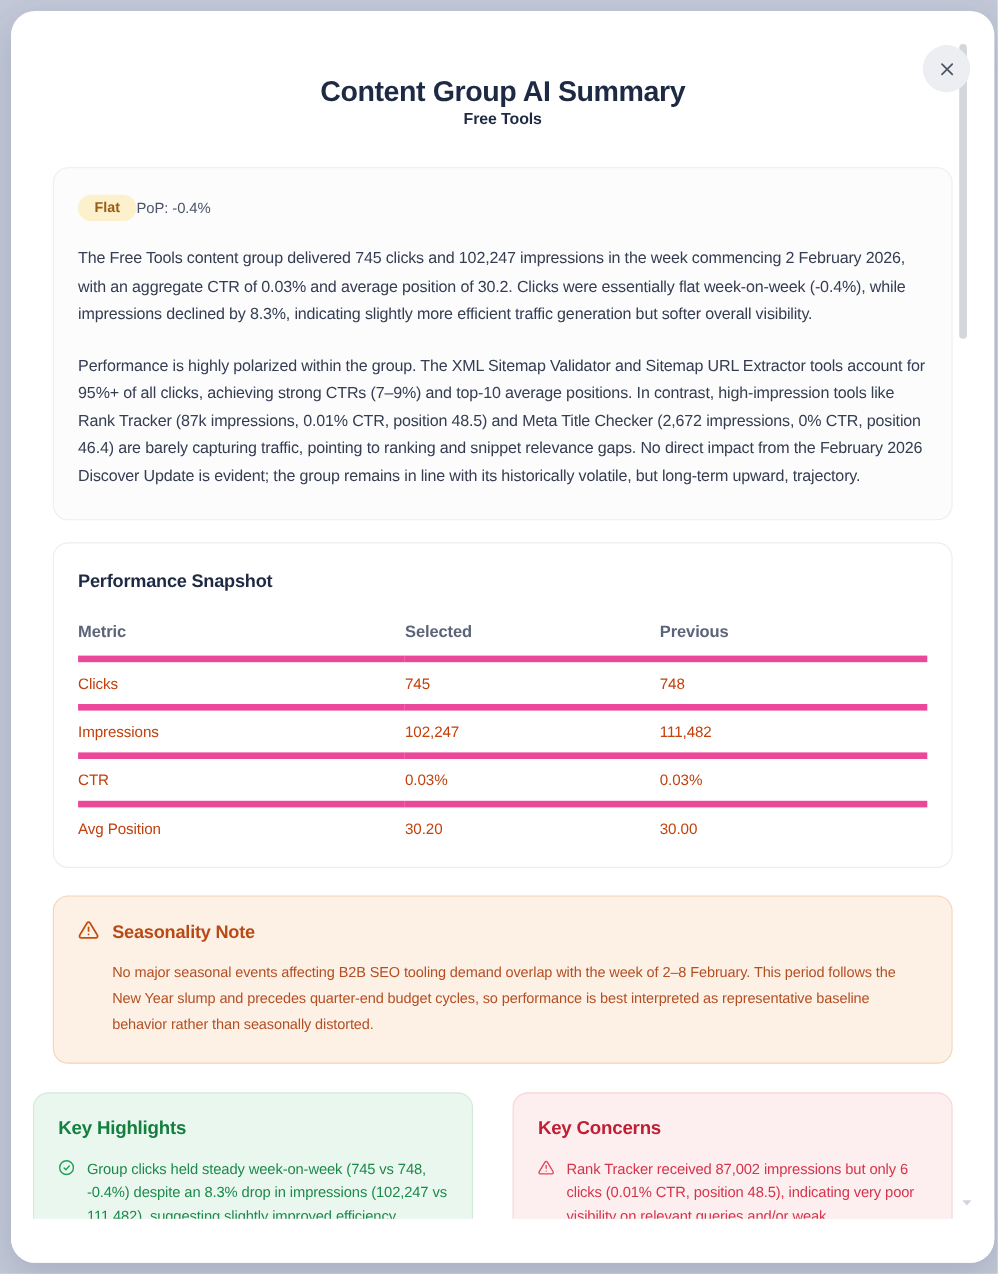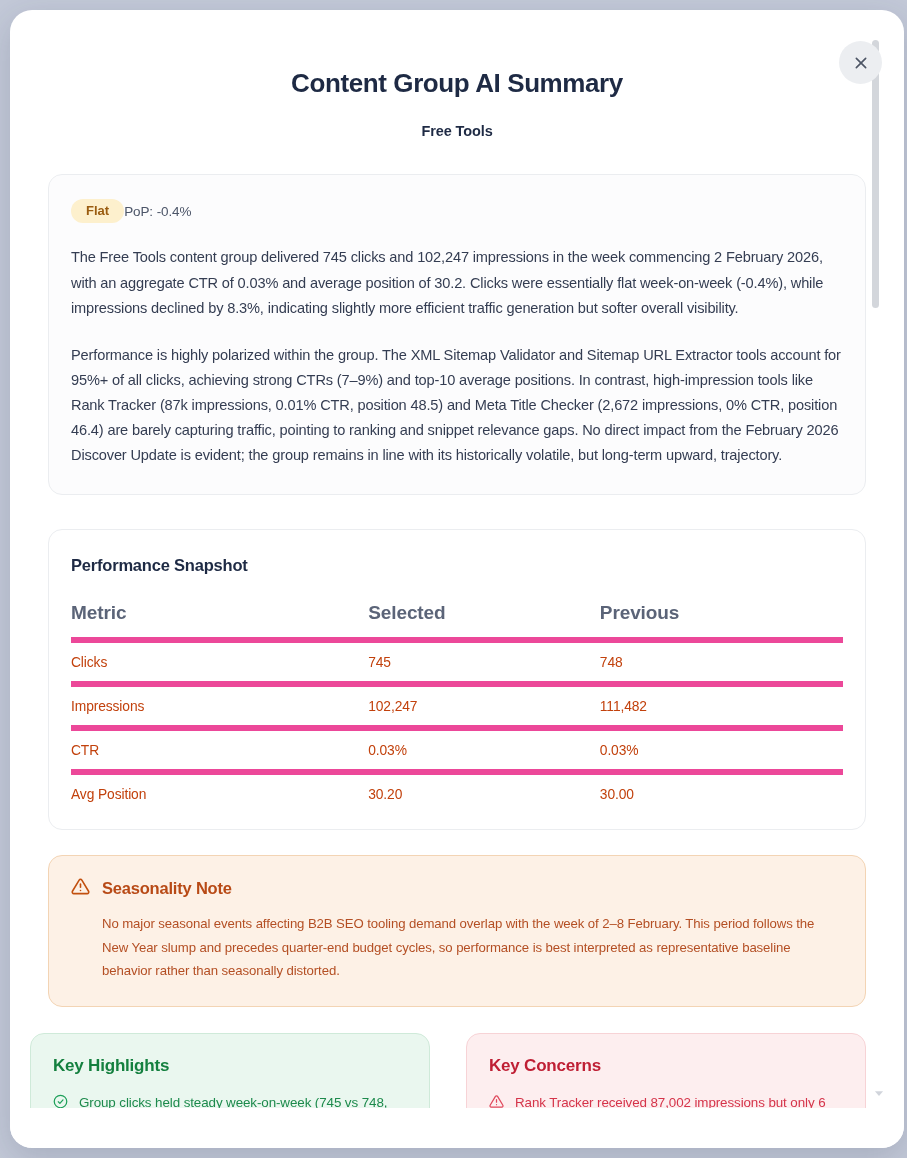--- a/index.html
+++ b/index.html
@@ -88,21 +88,21 @@
     text-align: center;
   }
   .modal-title {
     font-size: 26px;
     font-weight: 700;
     letter-spacing: -0.4px;
     color: #1e2a44;
     line-height: 1.2;
   }
   .modal-subtitle {
-    margin-top: 24px;
+    margin-top: 2px;
     font-size: 14.5px;
     font-weight: 700;
     color: #1e2a44;
     letter-spacing: -0.1px;
   }
 
   
   .card {
     margin: 0 38px;
     border: 1px solid #ebedf0;
@@ -138,38 +138,38 @@
   .summary-para {
     font-size: 14.6px;
     line-height: 1.72;
     color: #343d52;
     letter-spacing: -0.15px;
   }
   .summary-para + .summary-para { margin-top: 22px; }
 
   
   .snapshot-card {
-    margin-top: 34px;
+    margin-top: 20px;
     padding: 26px 22px 14px 22px;
     background: #ffffff;
   }
   .snapshot-title {
     font-size: 16.5px;
     font-weight: 700;
     color: #1e2a44;
     letter-spacing: -0.2px;
     margin-bottom: 27px;
   }
   table.snapshot-table {
     width: 100%;
     border-collapse: collapse;
   }
   table.snapshot-table th {
     text-align: left;
-    font-size: 19px;
+    font-size: 15px;
     font-weight: 700;
     color: #5b6478;
     padding: 0 0 13px 0;
     letter-spacing: -0.1px;
   }
   table.snapshot-table td {
     font-size: 13.8px;
     color: #c2410c;
     padding: 12px 0 11px 0;
     border-top: 6px solid #ec4899;

